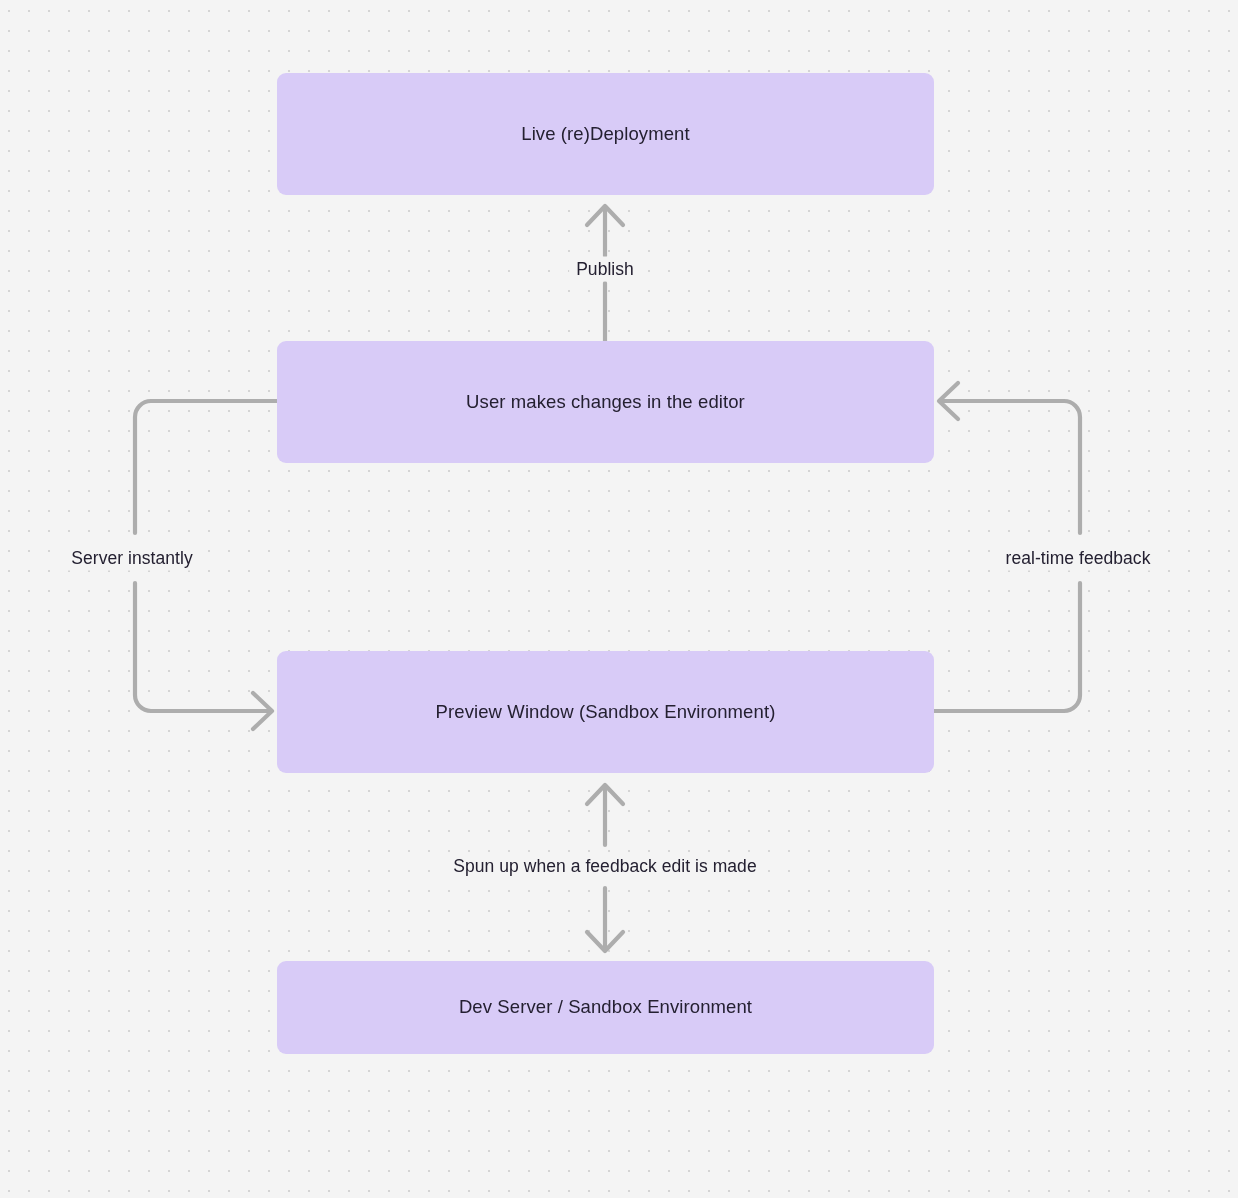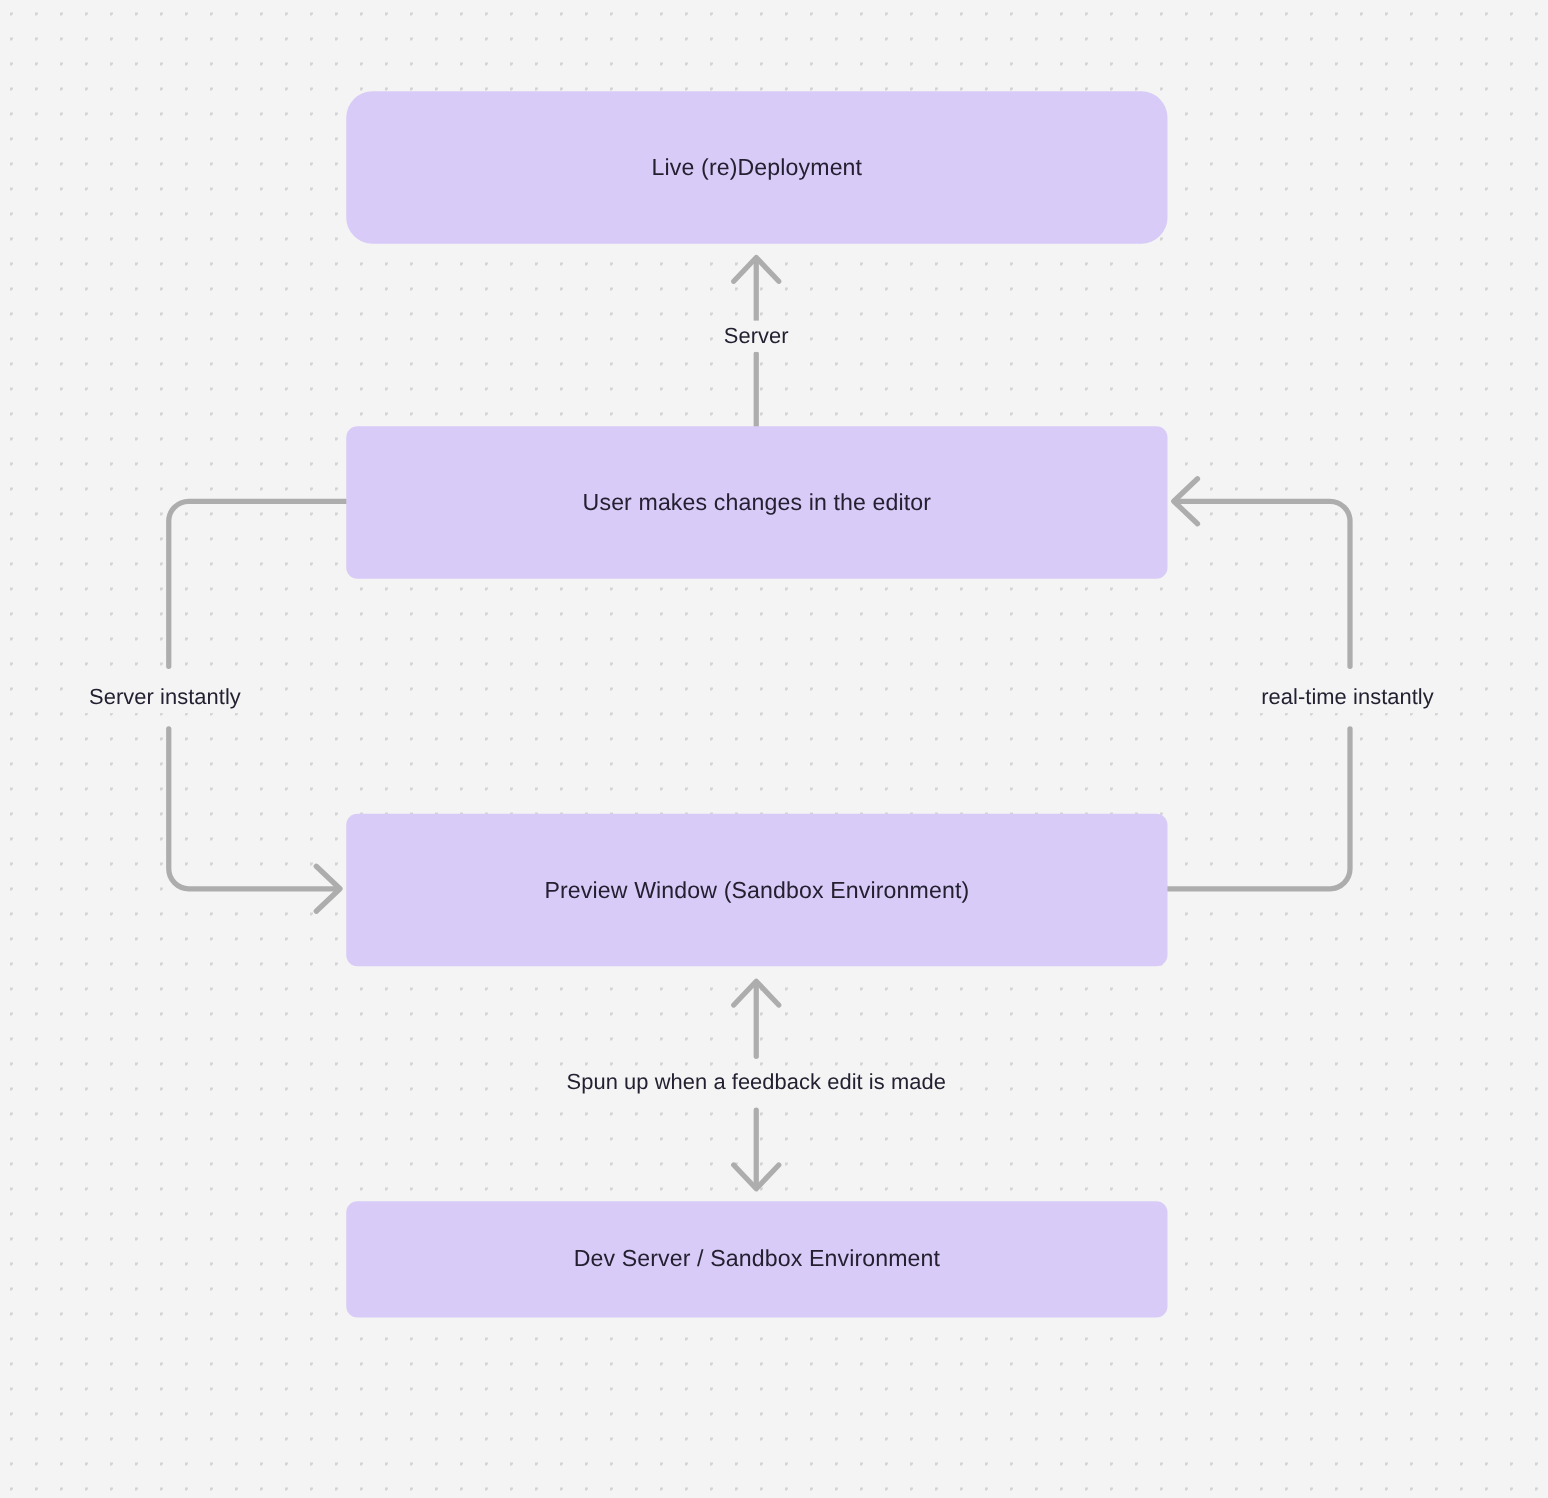--- a/index.html
+++ b/index.html
@@ -93,37 +93,37 @@
       <g>
         <path d="M 605 845 L 605 786"></path>
         <path d="M 587 804 L 605 785 L 623 804"></path>
         <path d="M 605 888 L 605 950"></path>
         <path d="M 587 932 L 605 951 L 623 932"></path>
       </g>
 
     </g>
   </svg>
 
-  <div class="node" style="left:277px; top:73px; width:657px; height:122px;border-radius:21px;">
+  <div class="node" style="left:277px; top:73px; width:657px; height:122px;">
     <span>Live (re)Deployment</span>
   </div>
 
   <div class="node" style="left:277px; top:341px; width:657px; height:122px;">
     <span>User makes changes in the editor</span>
   </div>
 
   <div class="node" style="left:277px; top:651px; width:657px; height:122px;">
     <span>Preview Window (Sandbox Environment)</span>
   </div>
 
   <div class="node" style="left:277px; top:961px; width:657px; height:93px;">
     <span>Dev Server / Sandbox Environment</span>
   </div>
 
-  <div class="edge-label" style="left:605px; top:269px;">Server</div>
+  <div class="edge-label" style="left:605px; top:269px;">Publish</div>
 
   <div class="edge-label" style="left:132px; top:558px;">Server instantly</div>
 
-  <div class="edge-label" style="left:1078px; top:558px;">real-time instantly</div>
+  <div class="edge-label" style="left:1078px; top:558px;">real-time feedback</div>
 
   <div class="edge-label" style="left:605px; top:866px;">Spun up when a feedback edit is made</div>
 
 </div>
 
 </body></html>

